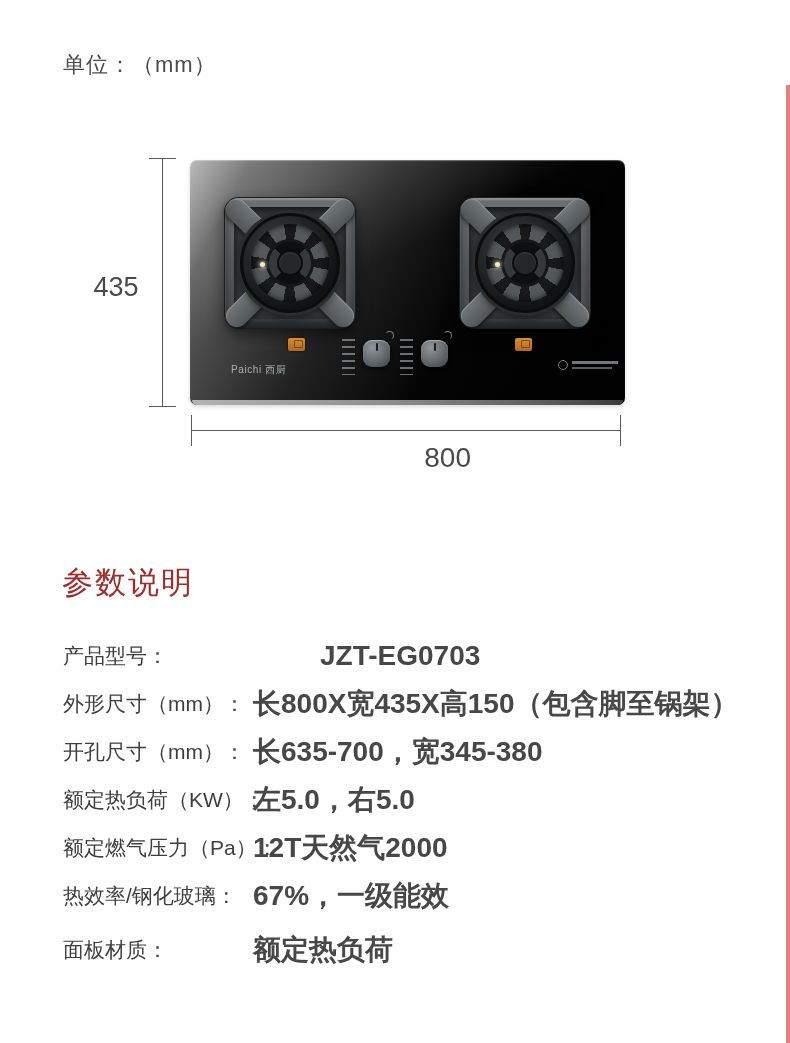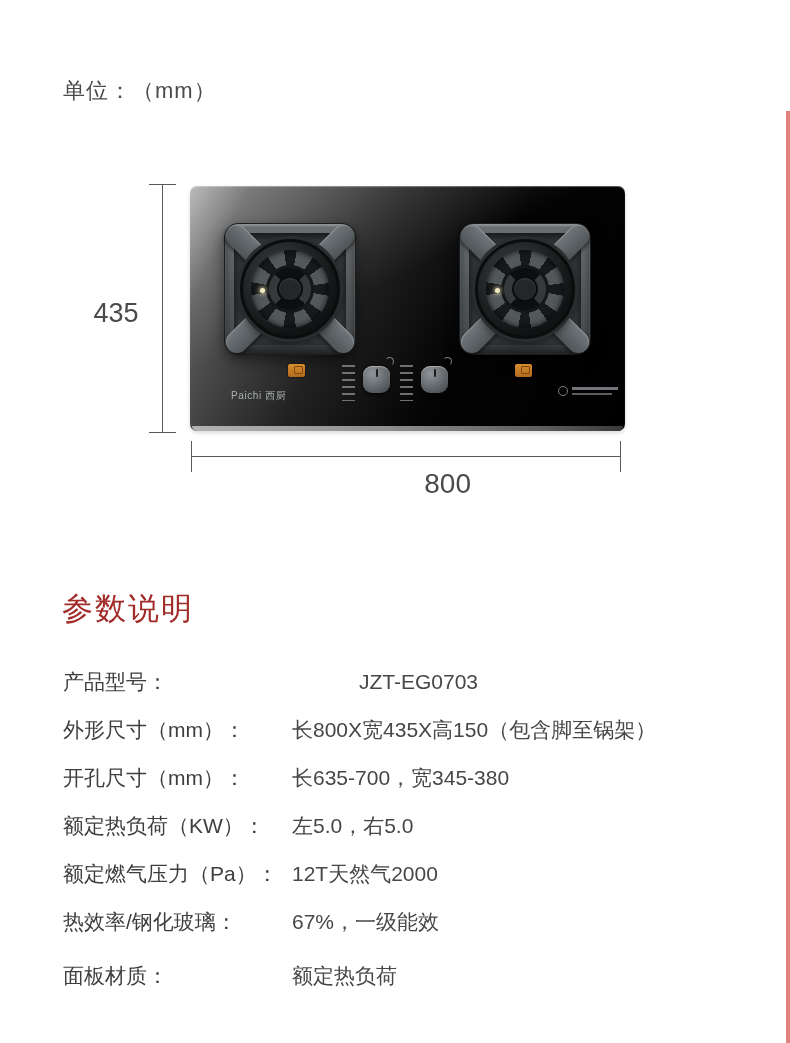--- a/index.html
+++ b/index.html
@@ -1,21 +1,21 @@
 <!DOCTYPE html>
 <html><head>
 <meta charset="utf-8">
 <style>
   * { margin:0; padding:0; box-sizing:border-box; }
   html,body { background:#fff; }
   body {
     width:790px; height:1043px; position:relative; overflow:hidden;
     font-family:"Liberation Sans","DejaVu Sans",sans-serif; color:#434343;
   }
-  .page { position:absolute; inset:0; background:#ffffff;margin-top:26px; }
+  .page { position:absolute; inset:0; background:#ffffff; }
 
   
   .accent-stripe {
     position:absolute; right:0; top:85px; bottom:0; width:4px;
     background:#e1837b;
   }
 
   
   .unit-label {
     position:absolute; left:63px; top:50px;
@@ -155,26 +155,26 @@
   }
   .cert-badge .cb-line1 { position:absolute; left:14px; top:2px;  width:46px; height:3px; background:#868b8f; opacity:.85; }
   .cert-badge .cb-line2 { position:absolute; left:14px; top:8px;  width:40px; height:2px; background:#6f7478; opacity:.8; }
 
   
   .specs-heading {
     position:absolute; left:62px; top:562px;
     font-size:31px; font-weight:500; color:#a12b28; letter-spacing:2px;
   }
   .specs { position:absolute; left:63px; top:632px; width:700px; }
-  .spec-row { display:flex; align-items:center; height:48px;gap:39px; }
+  .spec-row { display:flex; align-items:center; height:48px; }
   .spec-row:last-child { margin-top:6px; }
   .spec-label {
     width:190px; flex-shrink:0; font-size:21px; color:#3e3e3e; white-space:nowrap;
   }
-  .spec-value { font-size:21px; color:#474747; white-space:nowrap; }
+  .spec-value { font-size:28px; color:#474747; white-space:nowrap;font-weight:bold; }
   .spec-value.indent { padding-left:67px; }
 </style>
 </head>
 <body>
 
 <div class="page">
 
   <div class="accent-stripe"></div>
 
   <div class="unit-label">单位：（mm）</div>

